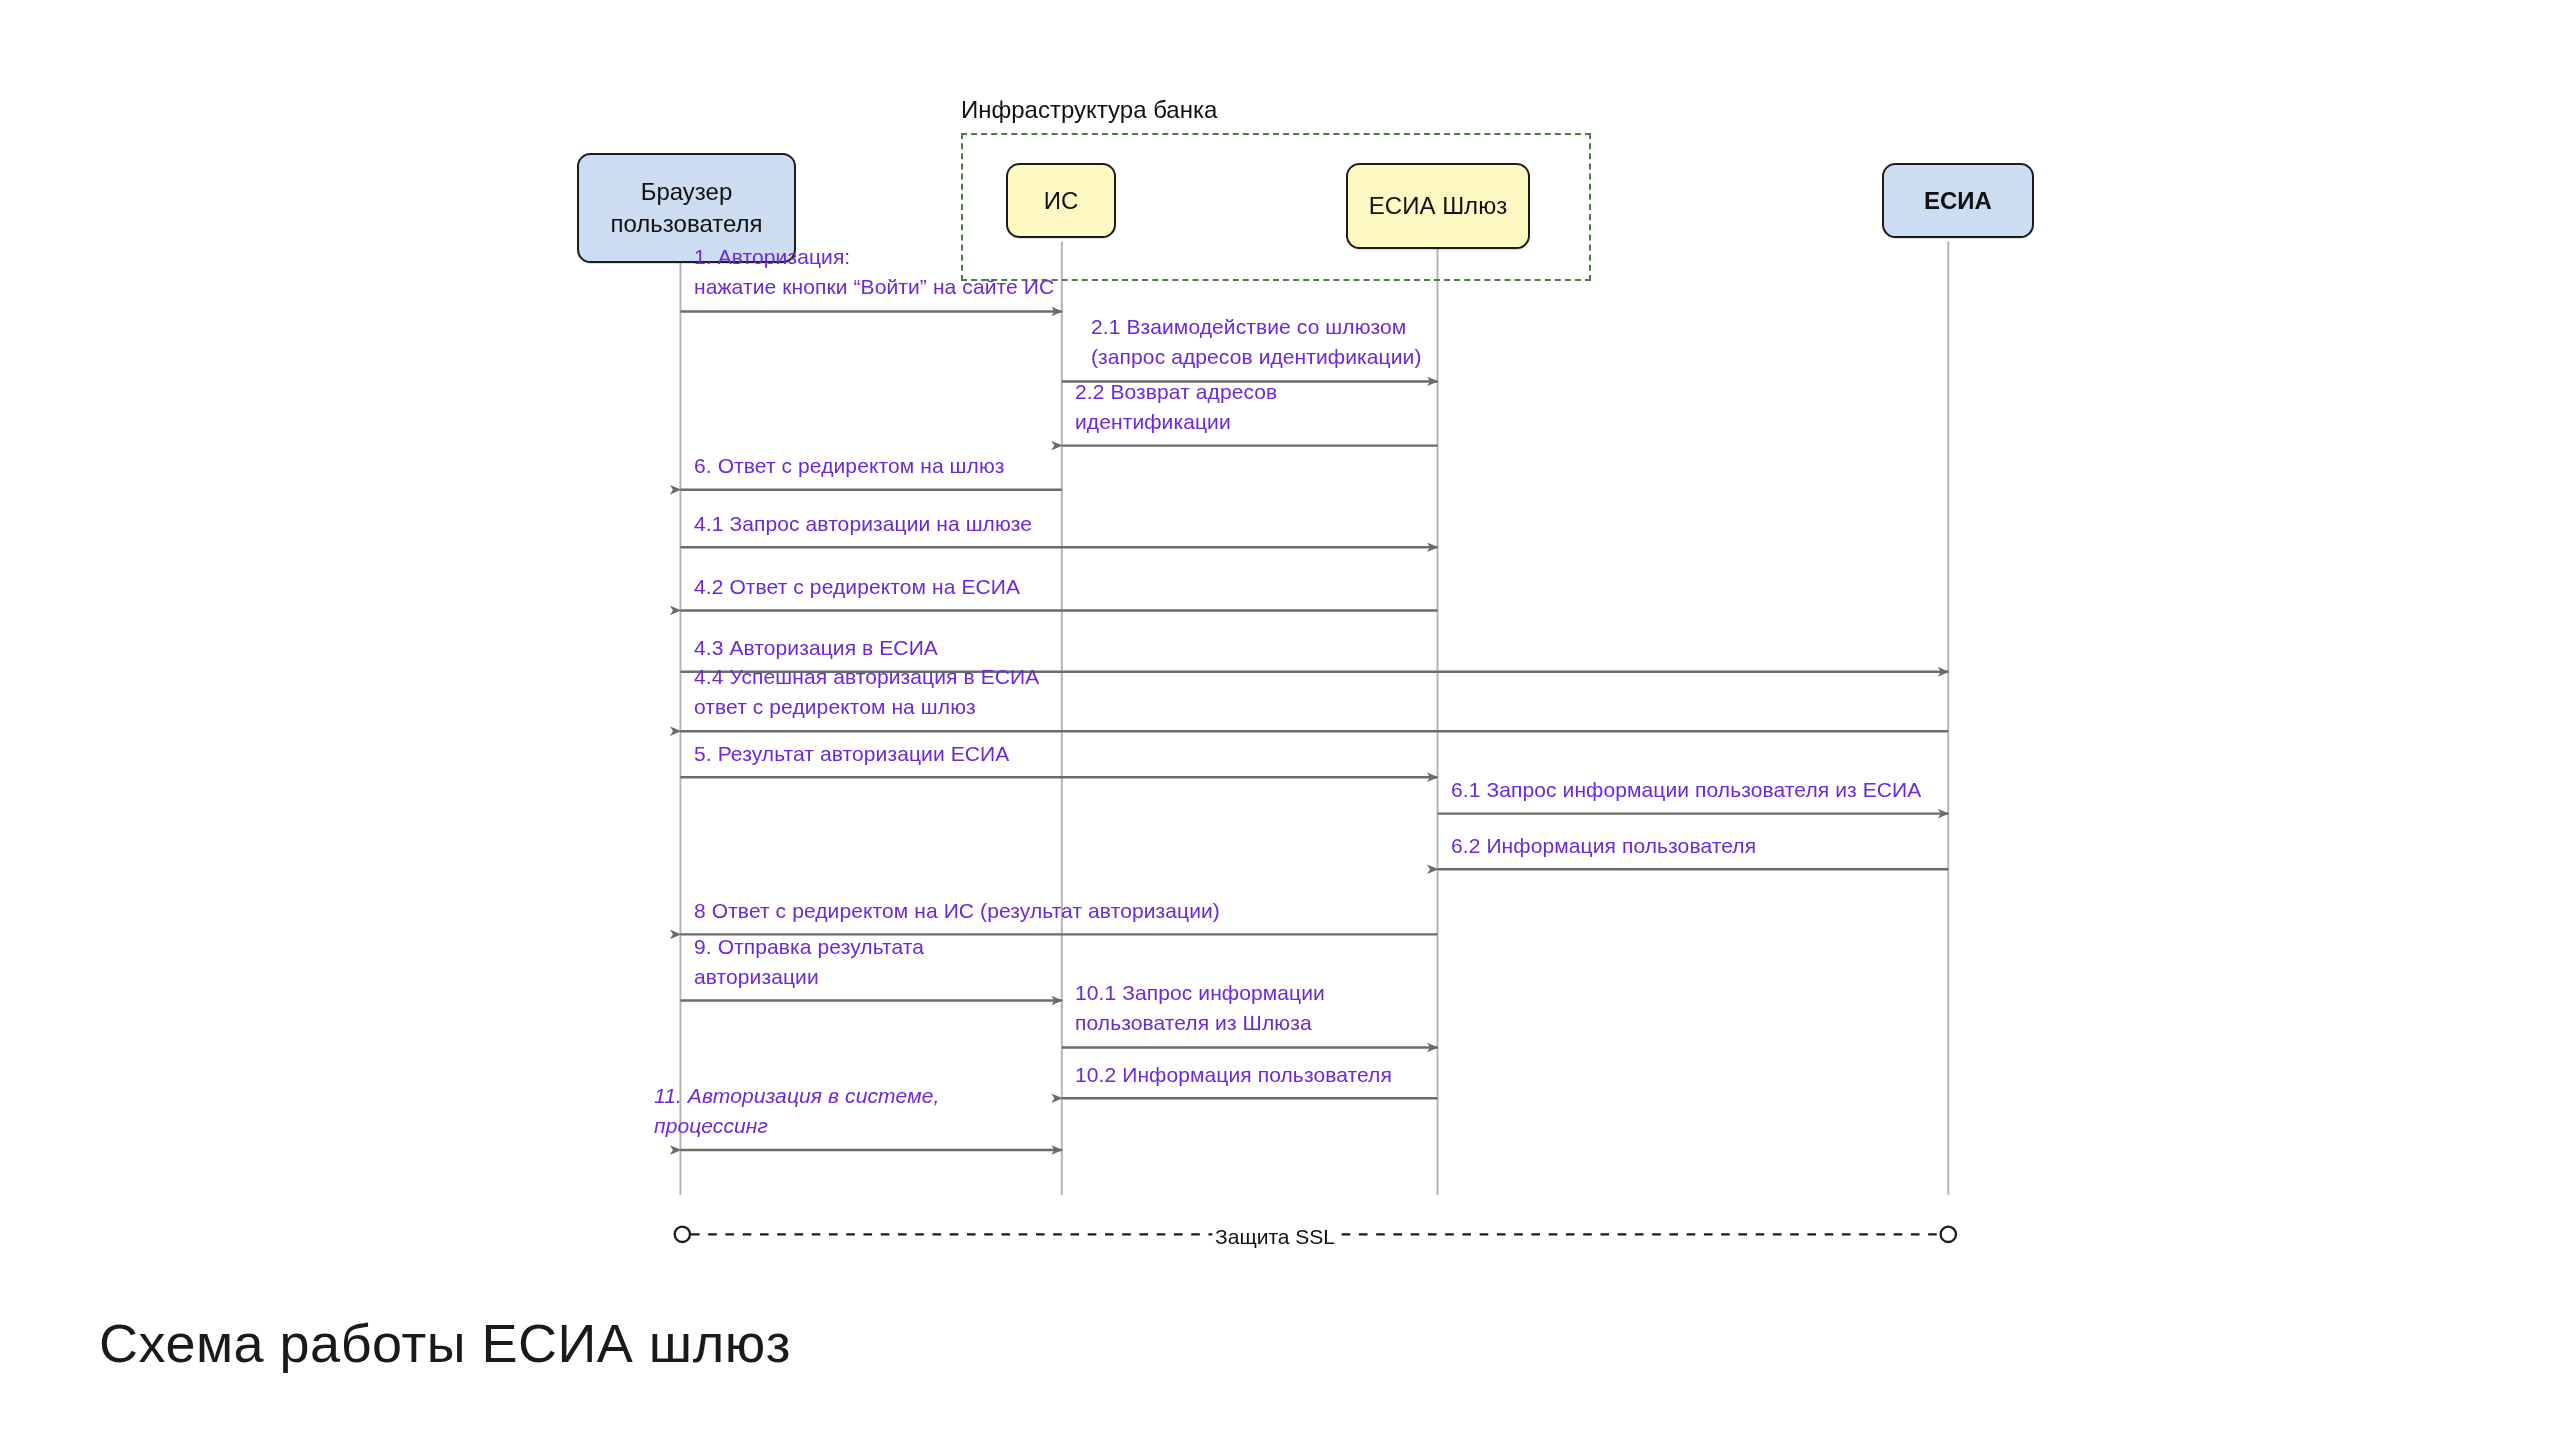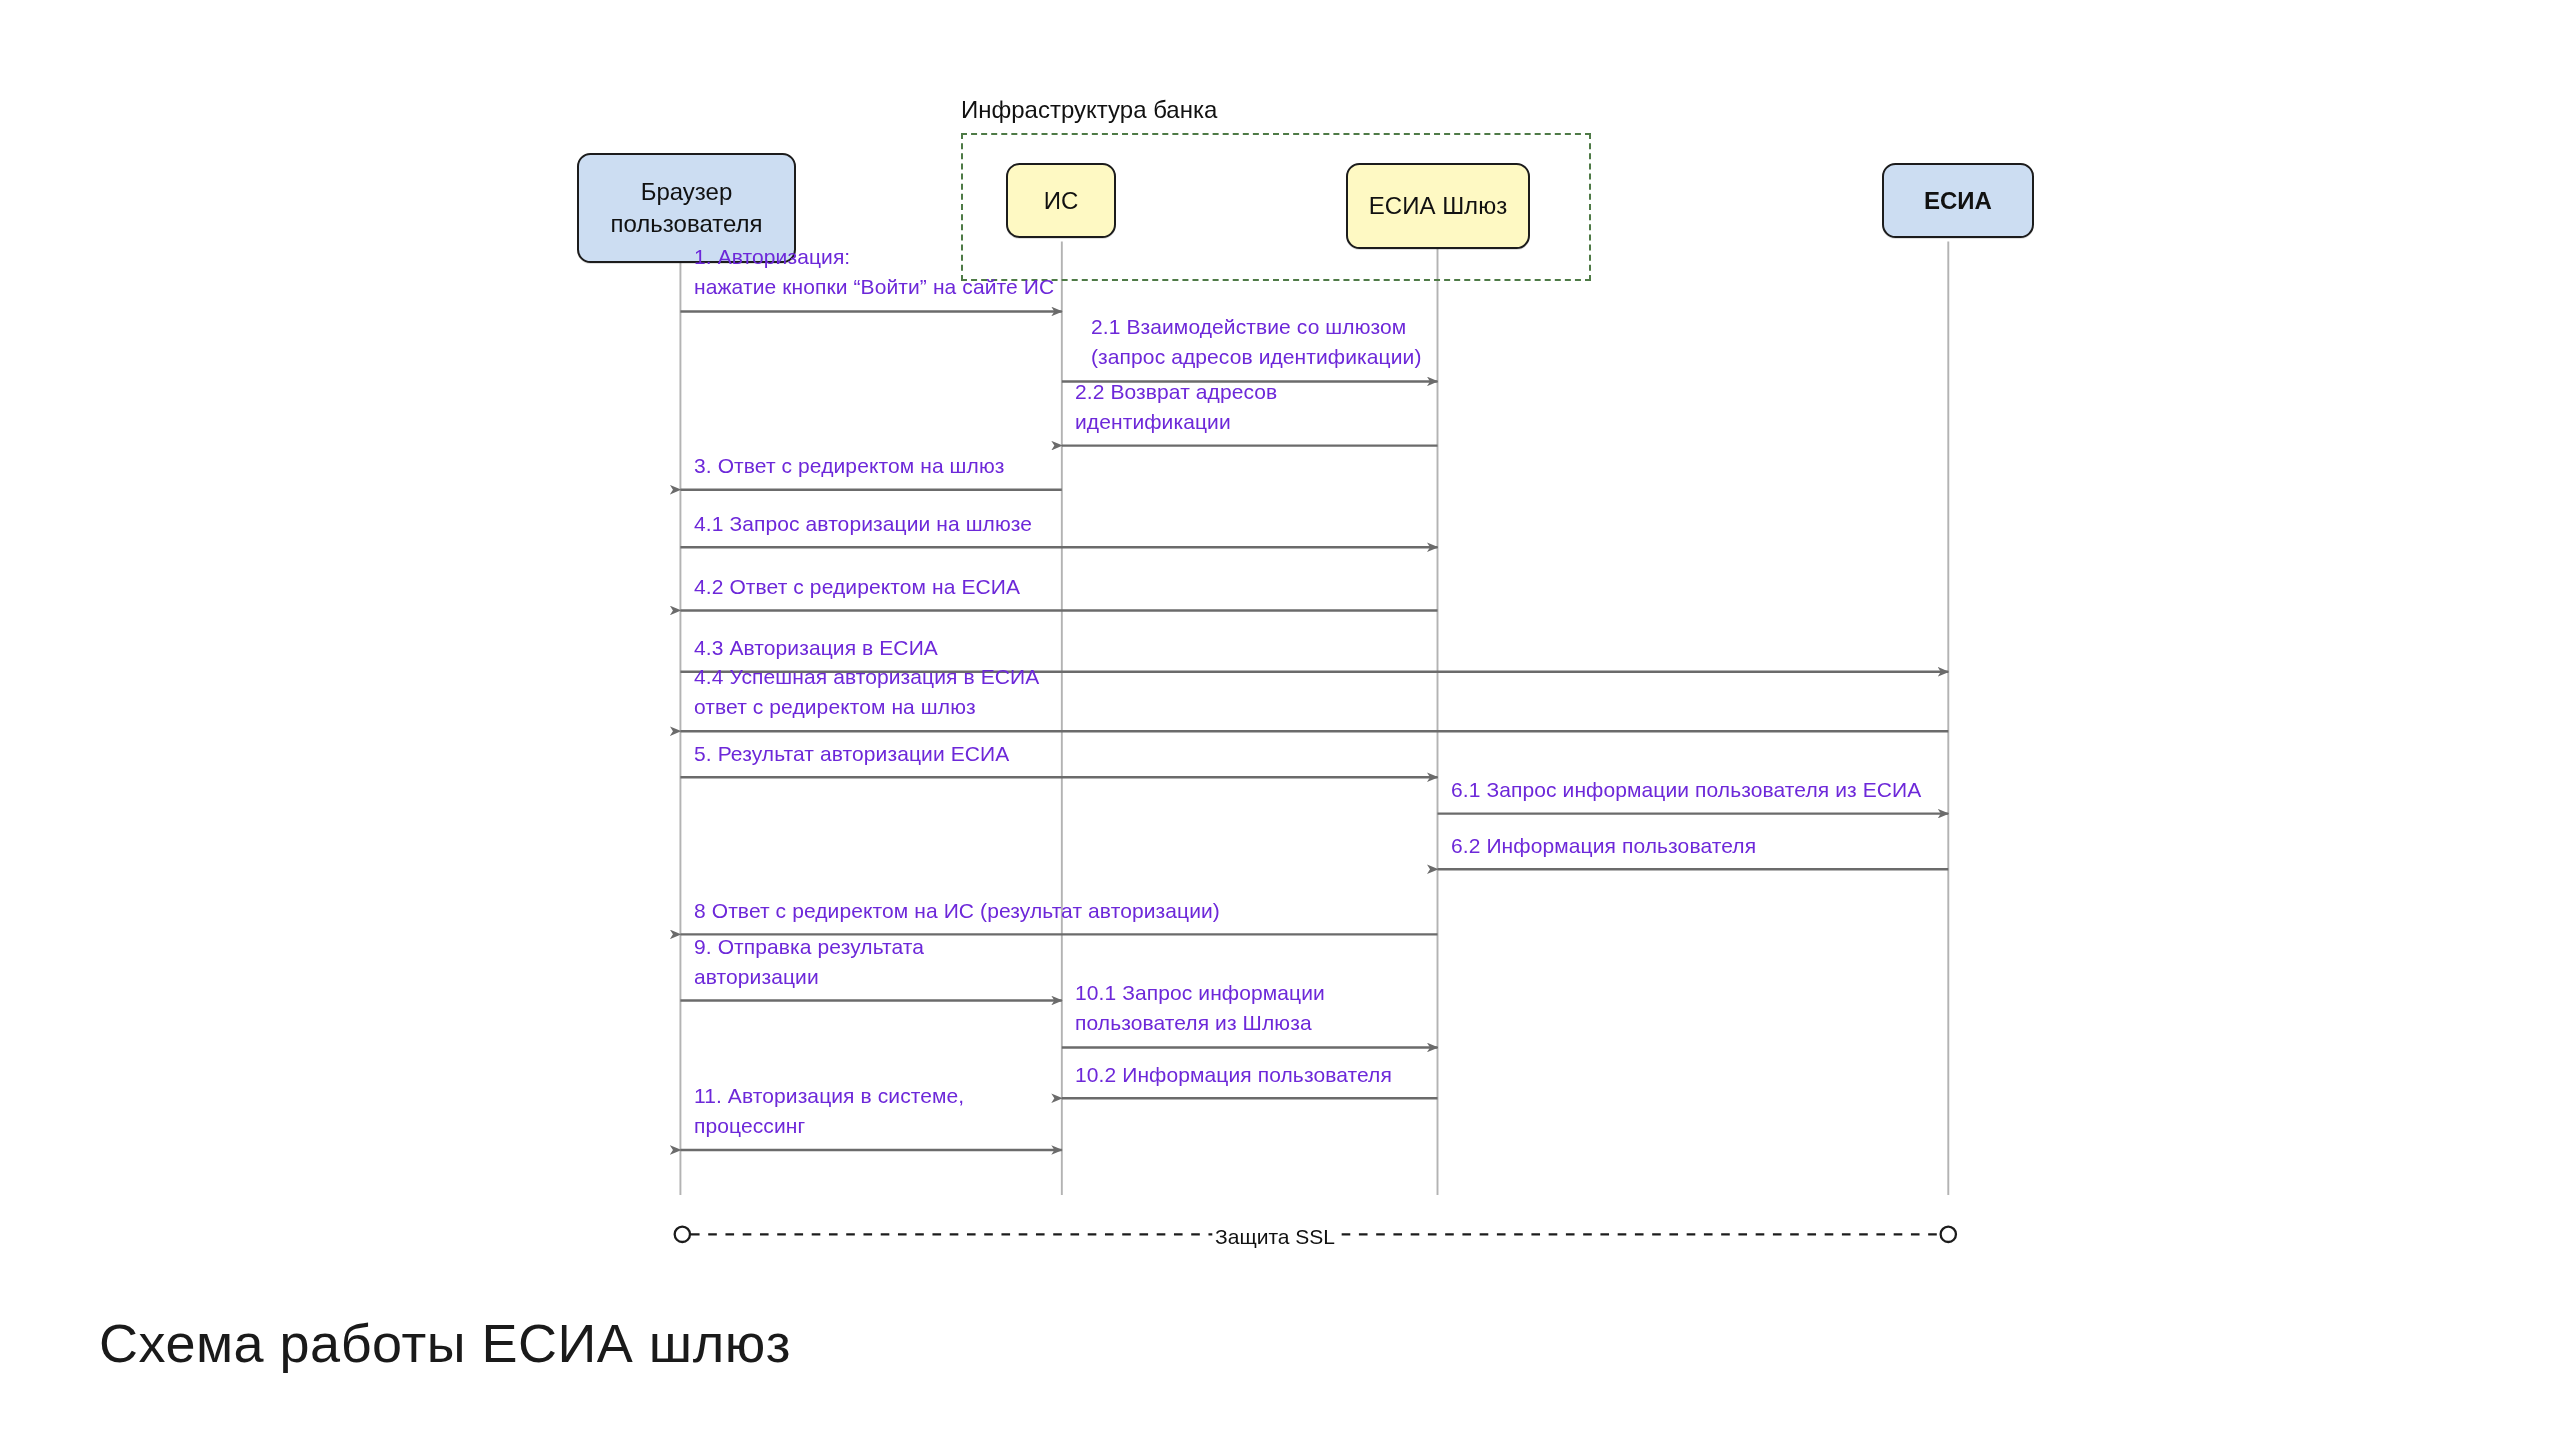--- a/index.html
+++ b/index.html
@@ -142,36 +142,36 @@
     <span style="white-space:pre-line;">ЕСИА</span>
   </div>
 
   <div id="msg-labels">
       <div class="msg-label" style="left: 694px; top: 242px;">1. Авторизация:
 нажатие кнопки “Войти” на сайте ИС</div>
       <div class="msg-label" style="left: 1075px; top: 312px; margin-left: 16px;">2.1 Взаимодействие со шлюзом
 (запрос адресов идентификации)</div>
       <div class="msg-label" style="left: 1075px; top: 377px;">2.2 Возврат адресов
 идентификации</div>
-      <div class="msg-label" style="left: 694px; top: 451px;">3. Ответ с редиректом на шлюз</div>
+      <div class="msg-label" style="left: 694px; top: 451px;">6. Ответ с редиректом на шлюз</div>
       <div class="msg-label" style="left: 694px; top: 509px;">4.1 Запрос авторизации на шлюзе</div>
       <div class="msg-label" style="left: 694px; top: 572px;">4.2 Ответ с редиректом на ЕСИА</div>
       <div class="msg-label" style="left: 694px; top: 633px;">4.3 Авторизация в ЕСИА</div>
       <div class="msg-label" style="left: 694px; top: 662px;">4.4 Успешная авторизация в ЕСИА
 ответ с редиректом на шлюз</div>
       <div class="msg-label" style="left: 694px; top: 739px;">5. Результат авторизации ЕСИА</div>
       <div class="msg-label" style="left: 1451px; top: 775px;">6.1 Запрос информации пользователя из ЕСИА</div>
       <div class="msg-label" style="left: 1451px; top: 831px;">6.2 Информация пользователя</div>
       <div class="msg-label" style="left: 694px; top: 896px;">8 Ответ с редиректом на ИС (результат авторизации)</div>
       <div class="msg-label" style="left: 694px; top: 932px;">9. Отправка результата
 авторизации</div>
       <div class="msg-label" style="left: 1075px; top: 978px;">10.1 Запрос информации
 пользователя из Шлюза</div>
       <div class="msg-label" style="left: 1075px; top: 1060px;">10.2 Информация пользователя</div>
-      <div class="msg-label" style="left: 694px; top: 1081px;">11. Авторизация в системе,
+      <div class="msg-label" style="left: 654px; top: 1081px; font-style: italic;">11. Авторизация в системе,
 процессинг</div>
     </div>
 
   <div class="ssl-label" style="left:1275px; top:1225px; transform:translateX(-50%);">Защита SSL</div>
 
   <div class="page-title" style="left:99px; top:1312px;">Схема работы ЕСИА шлюз</div>
 
 </div>
 
 

